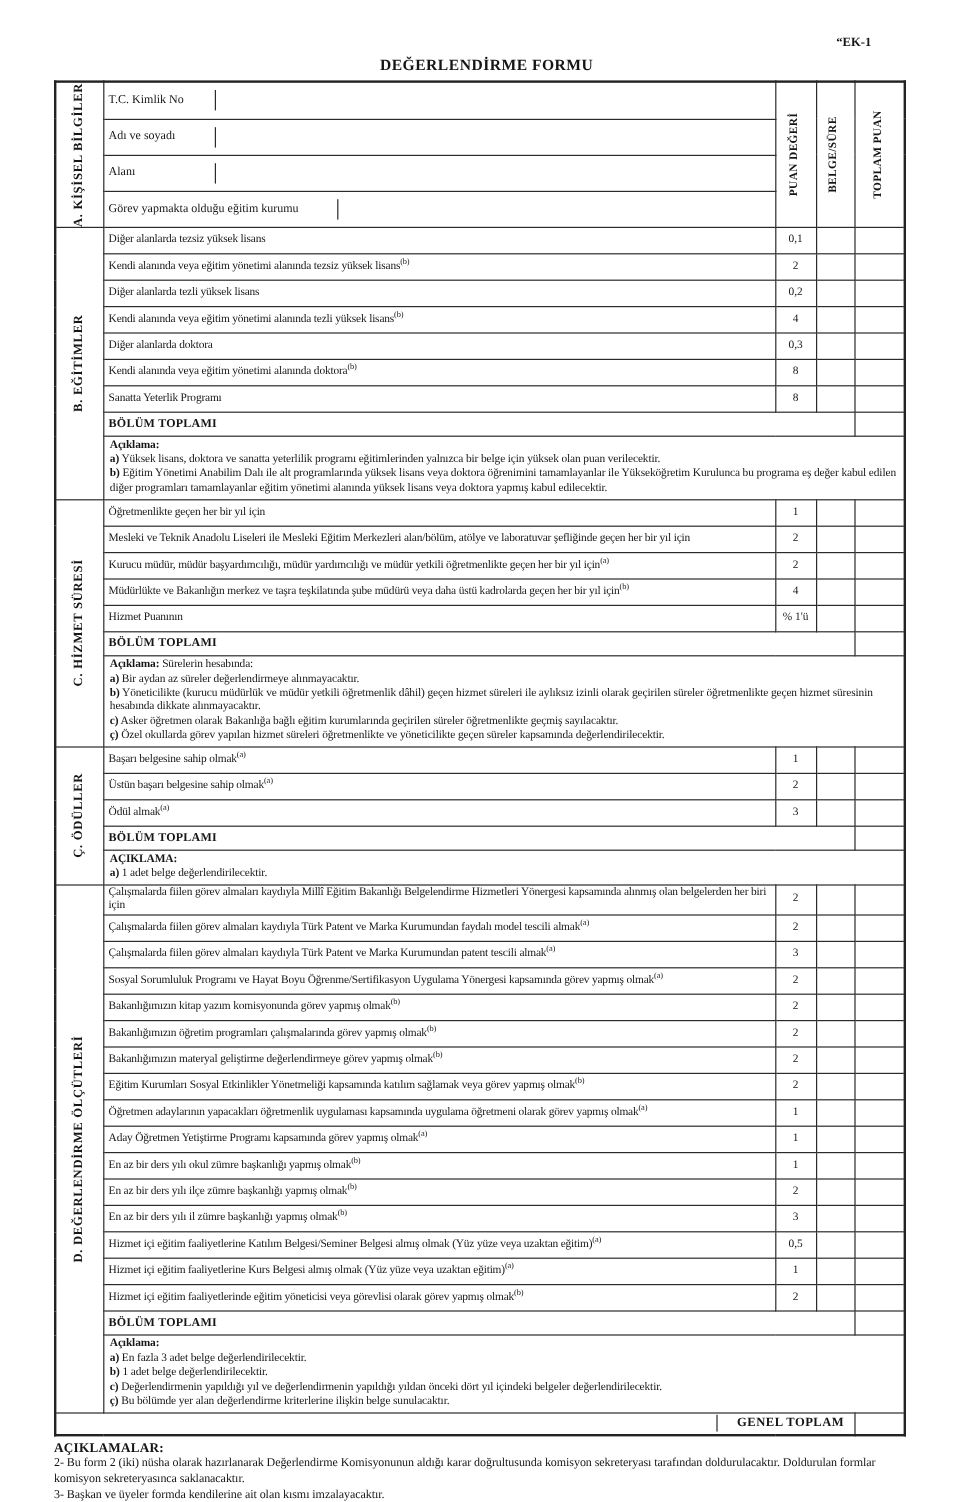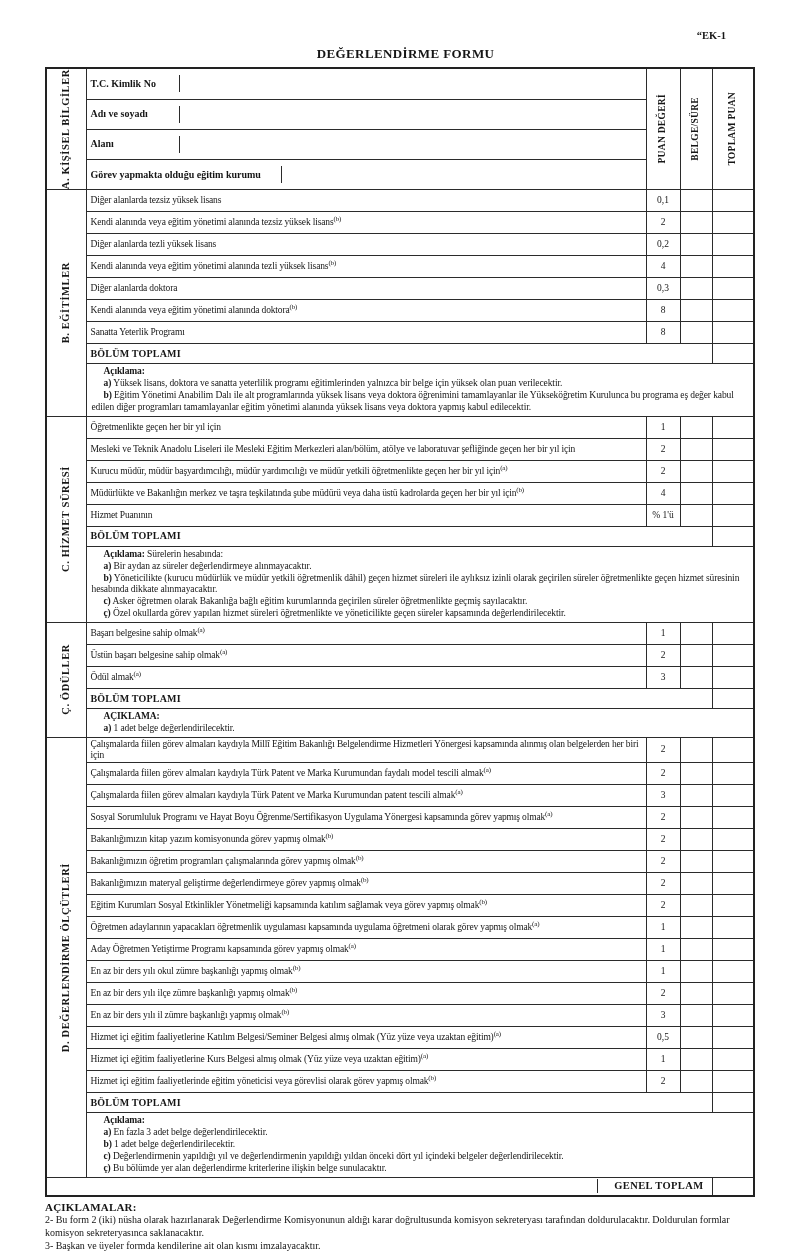--- a/index.html
+++ b/index.html
@@ -37,38 +37,38 @@
     margin:0 auto;white-space:nowrap;
     font-weight:bold;font-size:10.5px;letter-spacing:.6px;
   }
   .vtext.vhead{font-size:9.5px;letter-spacing:.3px;}
   td.vhead-cell{padding:2px 0;text-align:center;vertical-align:middle;}
   
   td.a-main{padding:0;height:18px;}
   .ab-row{display:flex;align-items:center;min-height:17px;}
   .ab-label{
     border-right:1px solid #2b2b2b;align-self:stretch;display:flex;align-items:center;
-    width:84px;flex:0 0 auto;padding:1px 4px;font-size:10px;font-weight:bold;
+    width:84px;flex:0 0 auto;padding:1px 4px;font-size:10px;
   }
   .ab-label.wide{width:186px;}
   .ab-value{flex:1 1 auto;}
   
   tr.crow td{height:19px;}
   td.crit{letter-spacing:-.15px;}
   td.crit sup{font-size:7px;vertical-align:super;line-height:0;}
   td.num{text-align:center;font-size:9.5px;padding:1px 1px;}
   td.col-puan{width:34px;}
   td.col-belge{width:32px;}
   td.col-toplam{width:42px;}
   
   td.bolum{font-weight:bold;font-size:10px;height:17px;letter-spacing:.2px;}
   
   td.acik{padding:2px 5px;}
   .ac-line{font-size:9.5px;line-height:1.25;letter-spacing:-.1px;}
-  .ac-line .b{font-weight:bold;margin-left:12px;}
+  .ac-line .b{font-weight:bold;}
   
   td.gt{padding:0;text-align:right;height:17px;}
   .gt-box{
     display:inline-block;border-left:1.2px solid #2b2b2b;
     padding:1px 8px 1px 16px;font-weight:bold;font-size:10.5px;letter-spacing:.4px;
   }
   
   .footer{width:710px;margin-left:45px;margin-top:4px;}
   .aciklamalar-title{font-weight:bold;font-size:11px;letter-spacing:.2px;}
   .aciklamalar-item{font-size:10px;line-height:1.3;letter-spacing:-.05px;}

